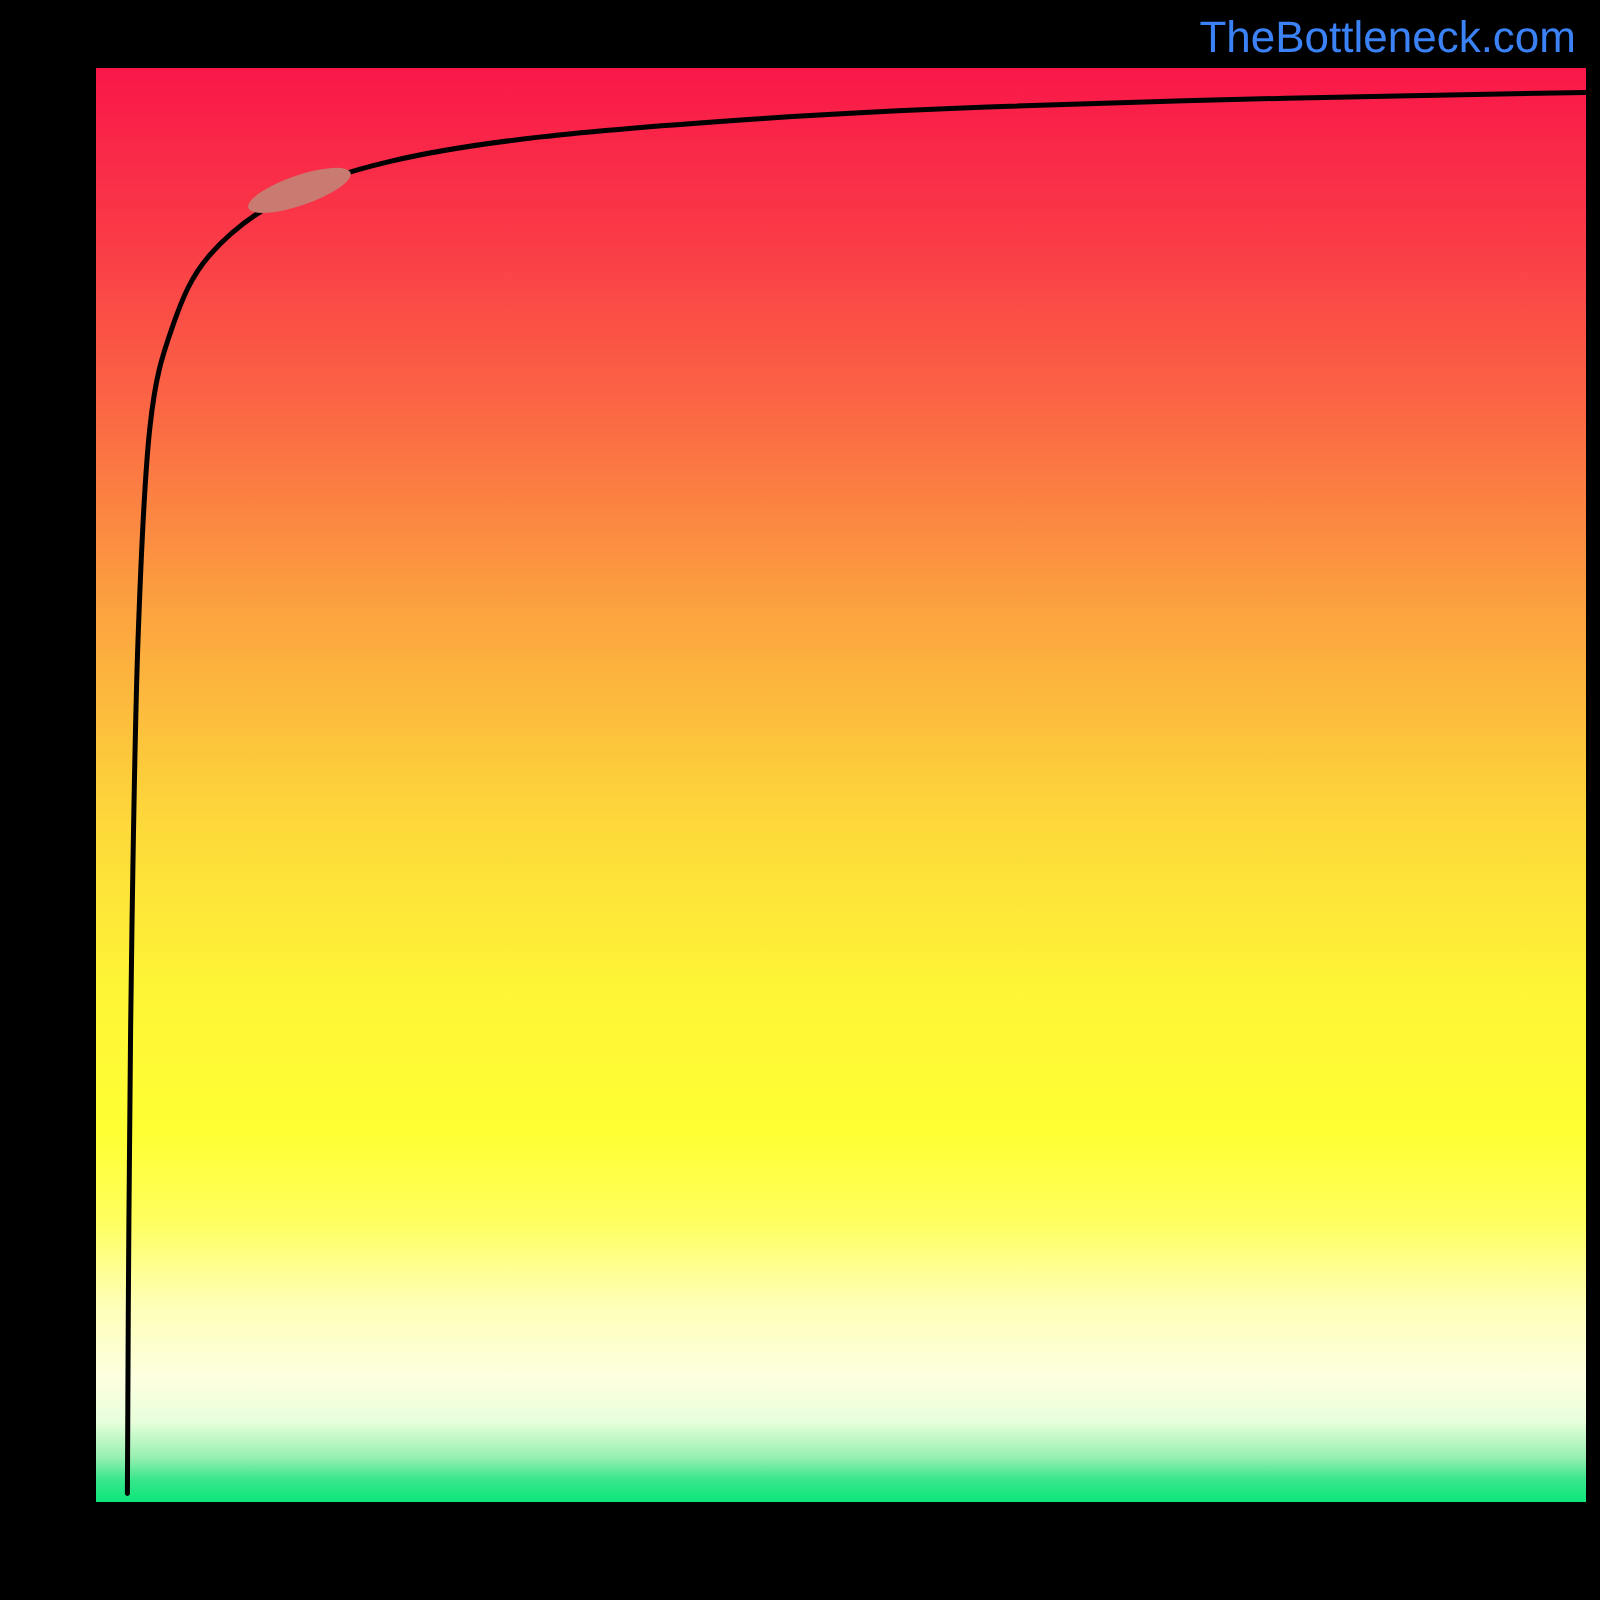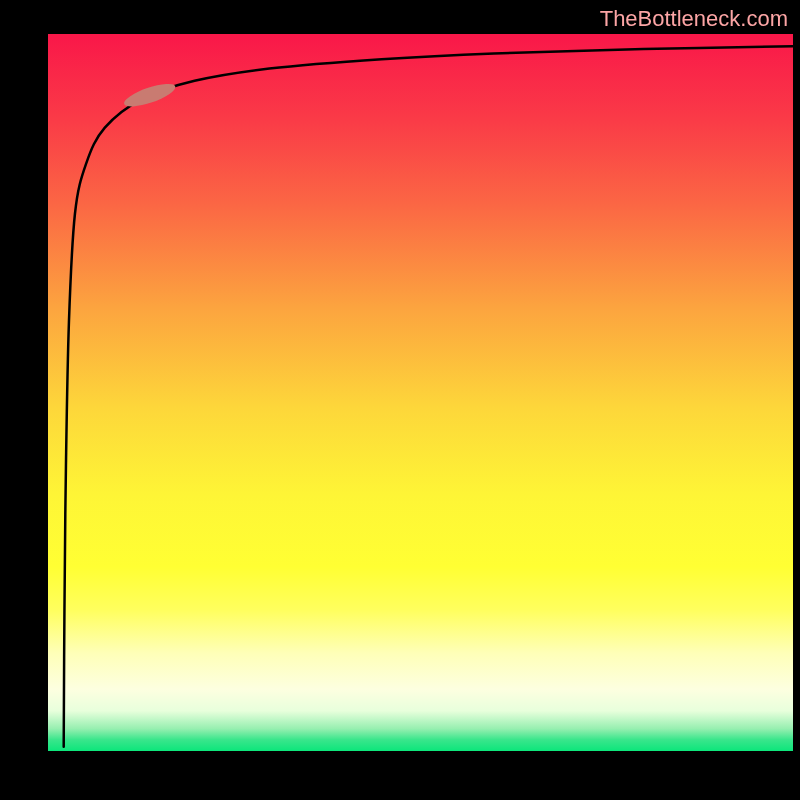--- a/index.html
+++ b/index.html
@@ -13,21 +13,21 @@
       height: 800px;
       background-color: #000000;
       position: relative;
       font-family: Arial, sans-serif;
     }
 
     .watermark {
       position: absolute;
       top: 6px;
       right: 12px;
-      color: #fca5a5;
+      color: #3b82f6;
       font-size: 22px;
       font-weight: normal;
       z-index: 10;
       margin-left: 33px;
     }
 
     .chart-area {
       position: absolute;
       top: 34px;
       left: 45px;

